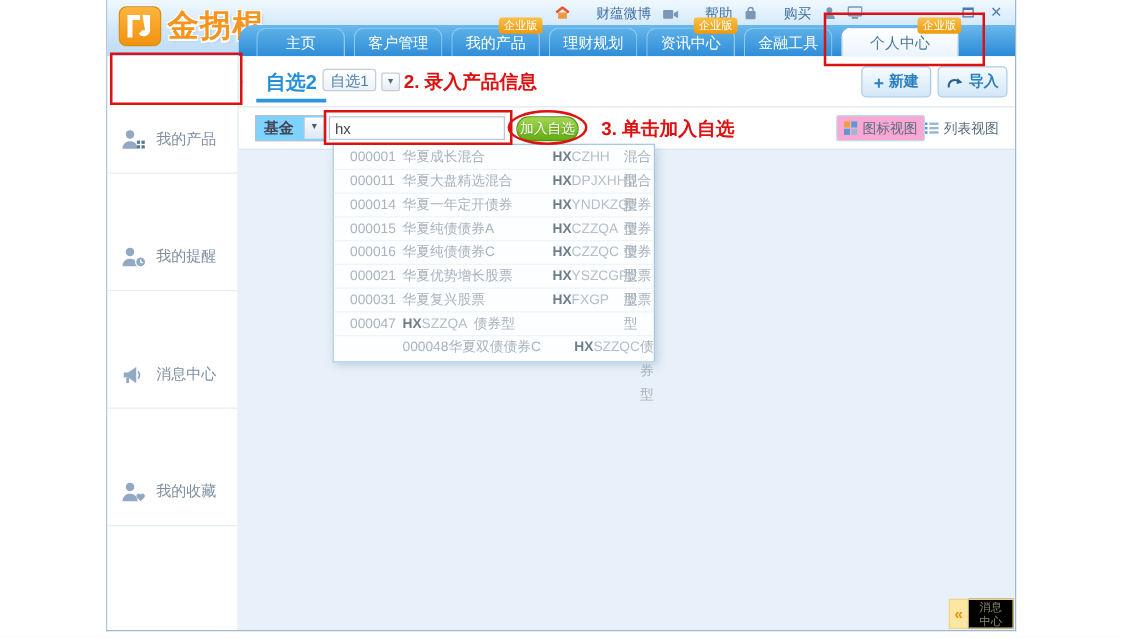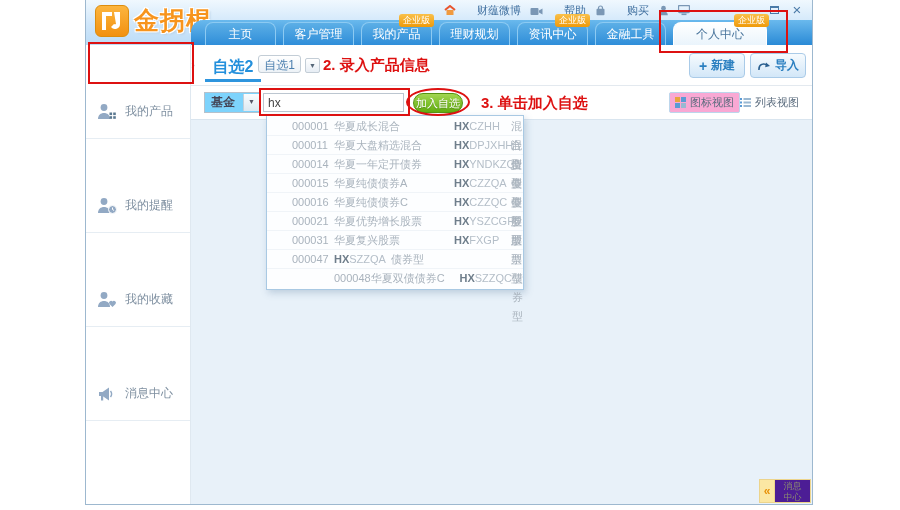--- a/index.html
+++ b/index.html
@@ -84,32 +84,32 @@
 
   .content { position:absolute; left:0; right:0; top:74px; bottom:0;
     background:#e8f1f9; border-top:1px solid #d9e5ef; }
 
   
   .dropdown { position:absolute; left:75px; top:70px; width:258px; background:#fdfeff;
     border:1px solid #a9c9e3; box-shadow:2px 3px 7px rgba(90,125,160,.3); z-index:5; padding:1px 0; }
   .drow { display:flex; height:19px; line-height:19px; font-size:11px;
     border-bottom:1px solid #f0f4f8; cursor:pointer; }
   .drow:last-child { border-bottom:none;padding-left:42px; }
-  .dcode { width:55px; padding-left:13px; color:#a9b3bd;margin-left:12px; }
+  .dcode { width:55px; padding-left:13px; color:#a9b3bd; }
   .dname { width:120px; color:#a9b3bd; }
   .dpy { width:57px; }
   .dpy b { color:#6f7e8b; font-weight:bold; }
   .dpy span { color:#b4bec8; }
   .dtype { flex:1; color:#a9b3bd; }
 
   
   .msgtab { position:absolute; right:1px; bottom:1px; height:24px; display:flex; z-index:6; cursor:pointer; }
   .msgcol { width:16px; background:#fbe7a3; border:1px solid #ecd48c; color:#e8920a;
     font-weight:bold; text-align:center; line-height:22px; font-size:12px; }
-  .msgtext { width:36px; background:#4c1d95; border:1px solid #ecd48c; border-left:none;
+  .msgtext { width:36px; background:#000000; border:1px solid #ecd48c; border-left:none;
     color:#8b8b70; font-size:9px; line-height:11px; text-align:center; padding-top:1px; }
 
   
   .redrect { position:absolute; border:2px solid #dd1111; z-index:7; pointer-events:none; }
   .red-sidebar { left:2px; top:42px; width:106px; height:42px; }
   .red-navtab { left:573px; top:10px; width:129px; height:43px; }
   .red-input { left:68px; top:2px; width:151px; height:28px; }
   .red-ellipse { left:215px; top:2px; width:64px; height:28px; border-radius:50%; }
   svg { display:block; }
 </style>
@@ -223,33 +223,33 @@
         <svg width="20" height="18" viewBox="0 0 20 18">
           <circle cx="7" cy="4.5" r="3.4" fill="#92a9c4"></circle>
           <path d="M1 16 c0-4 2.8-6 6-6 s6 2 6 6 z" fill="#92a9c4"></path>
           <circle cx="15.5" cy="12.5" r="4" fill="#92a9c4" stroke="#fff" stroke-width="1"></circle>
           <path d="M15.5 10.5 v2 l1.6 1" stroke="#fff" stroke-width="1" fill="none"></path>
         </svg>
         <span>我的提醒</span>
       </div>
       <div class="sideitem">
         <svg width="20" height="18" viewBox="0 0 20 18">
+          <path d="M2 7 h3.5 L12 2.5 v13 L5.5 11 H2 z" fill="#92a9c4"></path>
+          <path d="M13.5 6 a5 5 0 0 1 0 6" stroke="#92a9c4" stroke-width="1.4" fill="none"></path>
+          <rect x="4" y="11" width="2.2" height="4.5" fill="#92a9c4"></rect>
+        </svg>
+        <span>消息中心</span>
+      </div>
+      <div class="sideitem">
+        <svg width="20" height="18" viewBox="0 0 20 18">
           <circle cx="7" cy="4.5" r="3.4" fill="#92a9c4"></circle>
           <path d="M1 16 c0-4 2.8-6 6-6 s6 2 6 6 z" fill="#92a9c4"></path>
           <path d="M15.5 16 l-3-3 a1.9 1.9 0 0 1 3-2.4 a1.9 1.9 0 0 1 3 2.4 z" fill="#92a9c4"></path>
         </svg>
         <span>我的收藏</span>
-      </div>
-      <div class="sideitem">
-        <svg width="20" height="18" viewBox="0 0 20 18">
-          <path d="M2 7 h3.5 L12 2.5 v13 L5.5 11 H2 z" fill="#92a9c4"></path>
-          <path d="M13.5 6 a5 5 0 0 1 0 6" stroke="#92a9c4" stroke-width="1.4" fill="none"></path>
-          <rect x="4" y="11" width="2.2" height="4.5" fill="#92a9c4"></rect>
-        </svg>
-        <span>消息中心</span>
       </div>
     </div>
 
     <div class="main">
       <span class="side-arrow">›</span>
 
       <div class="tabrow">
         <div class="seltab">自选2</div>
         <div class="tab2">自选1</div>
         <div class="tabdrop">▼</div>

